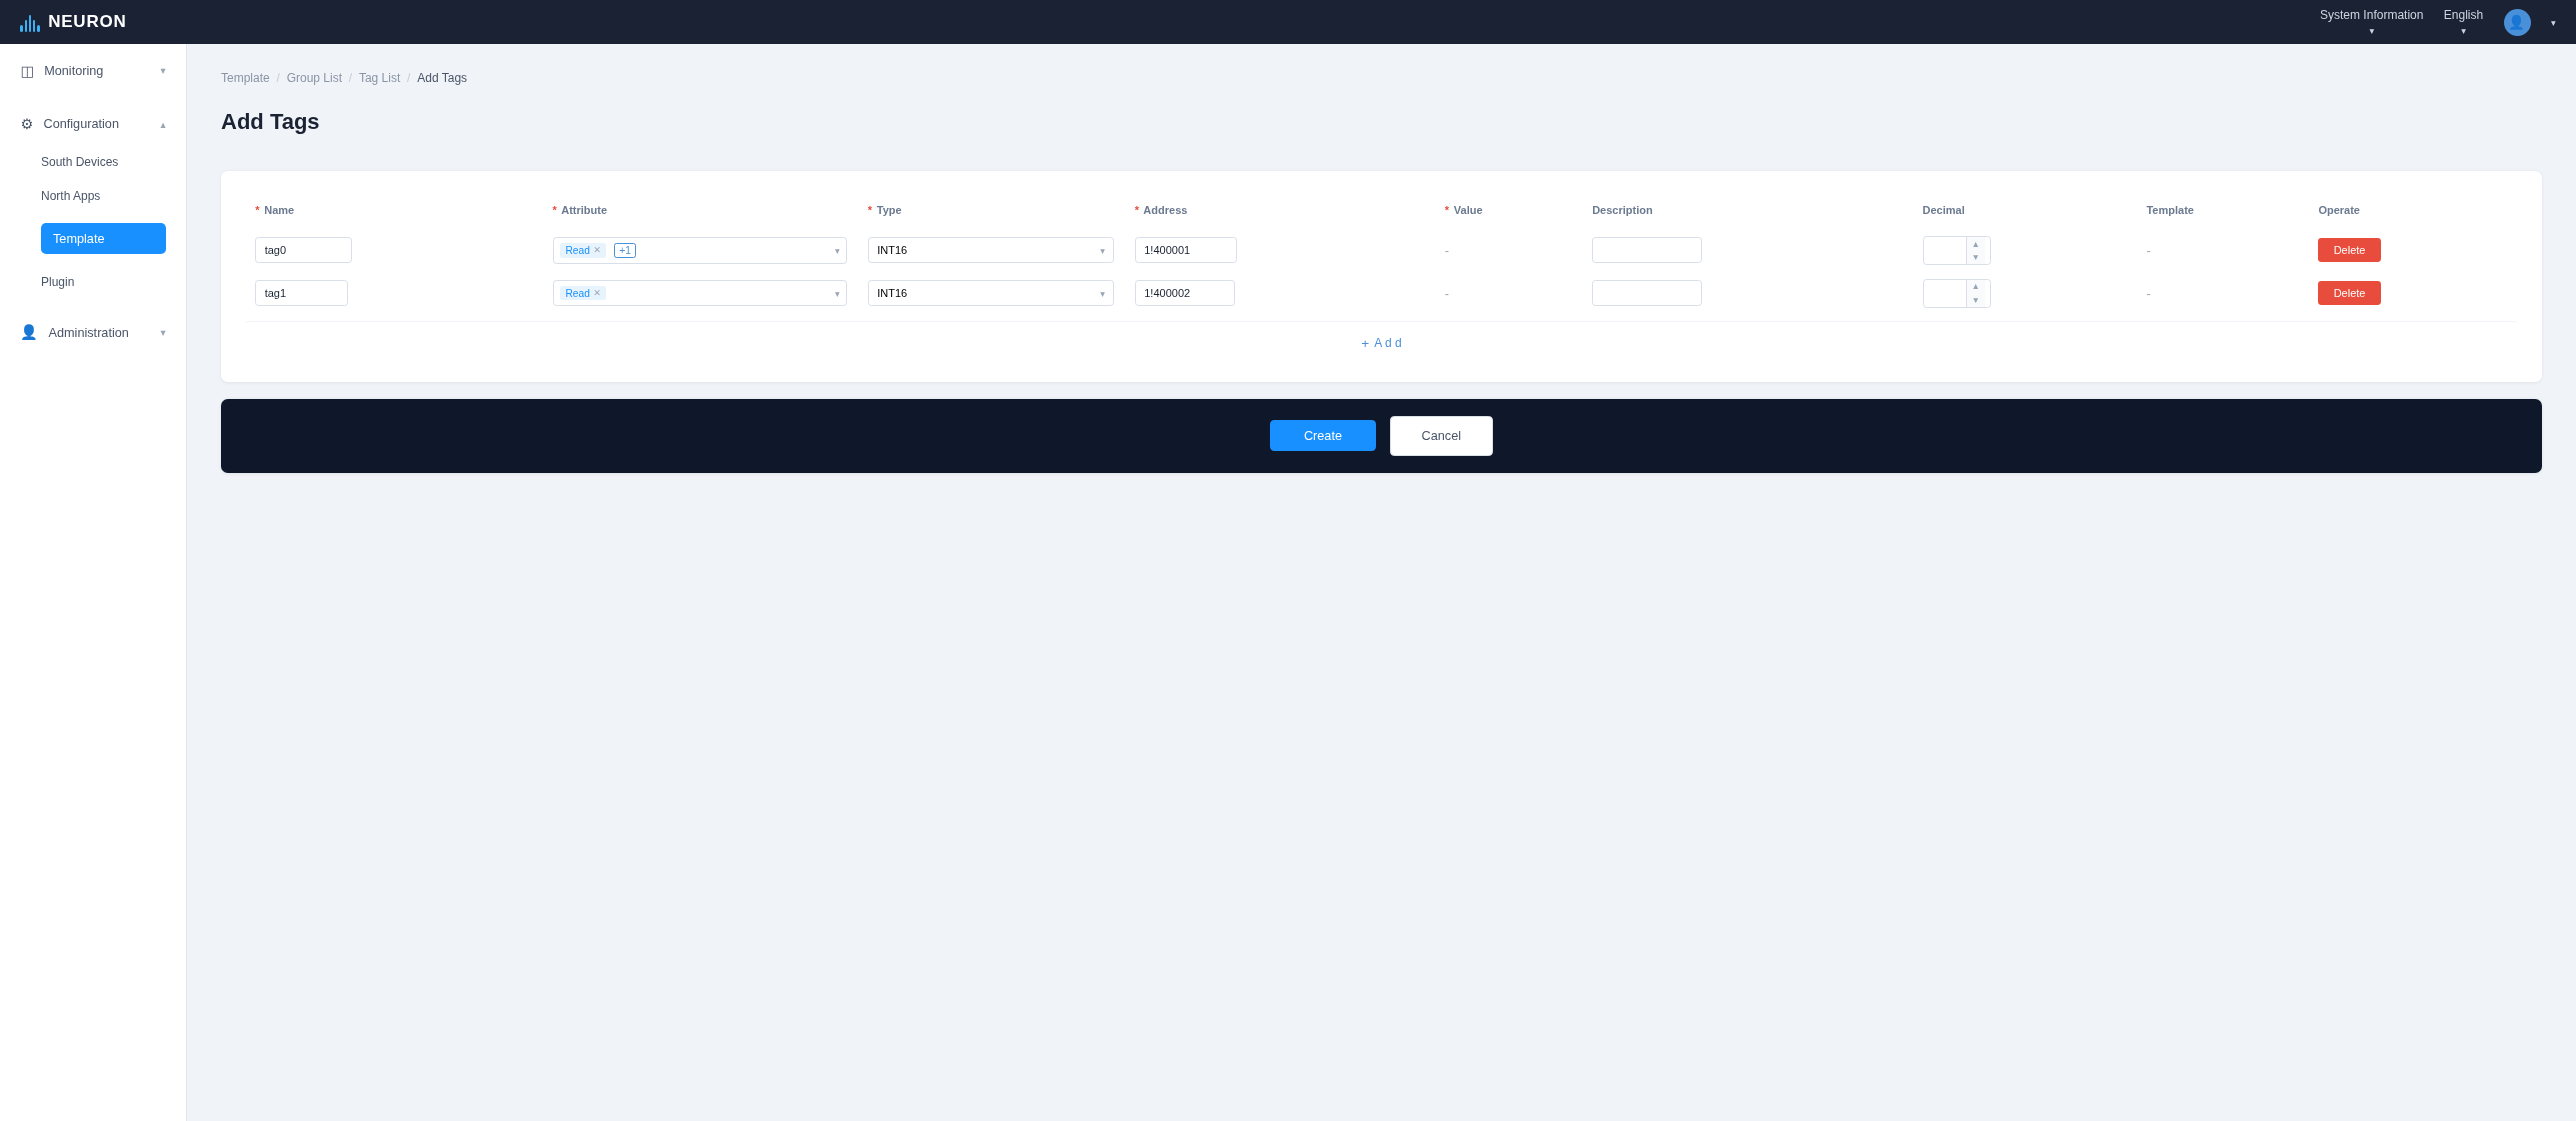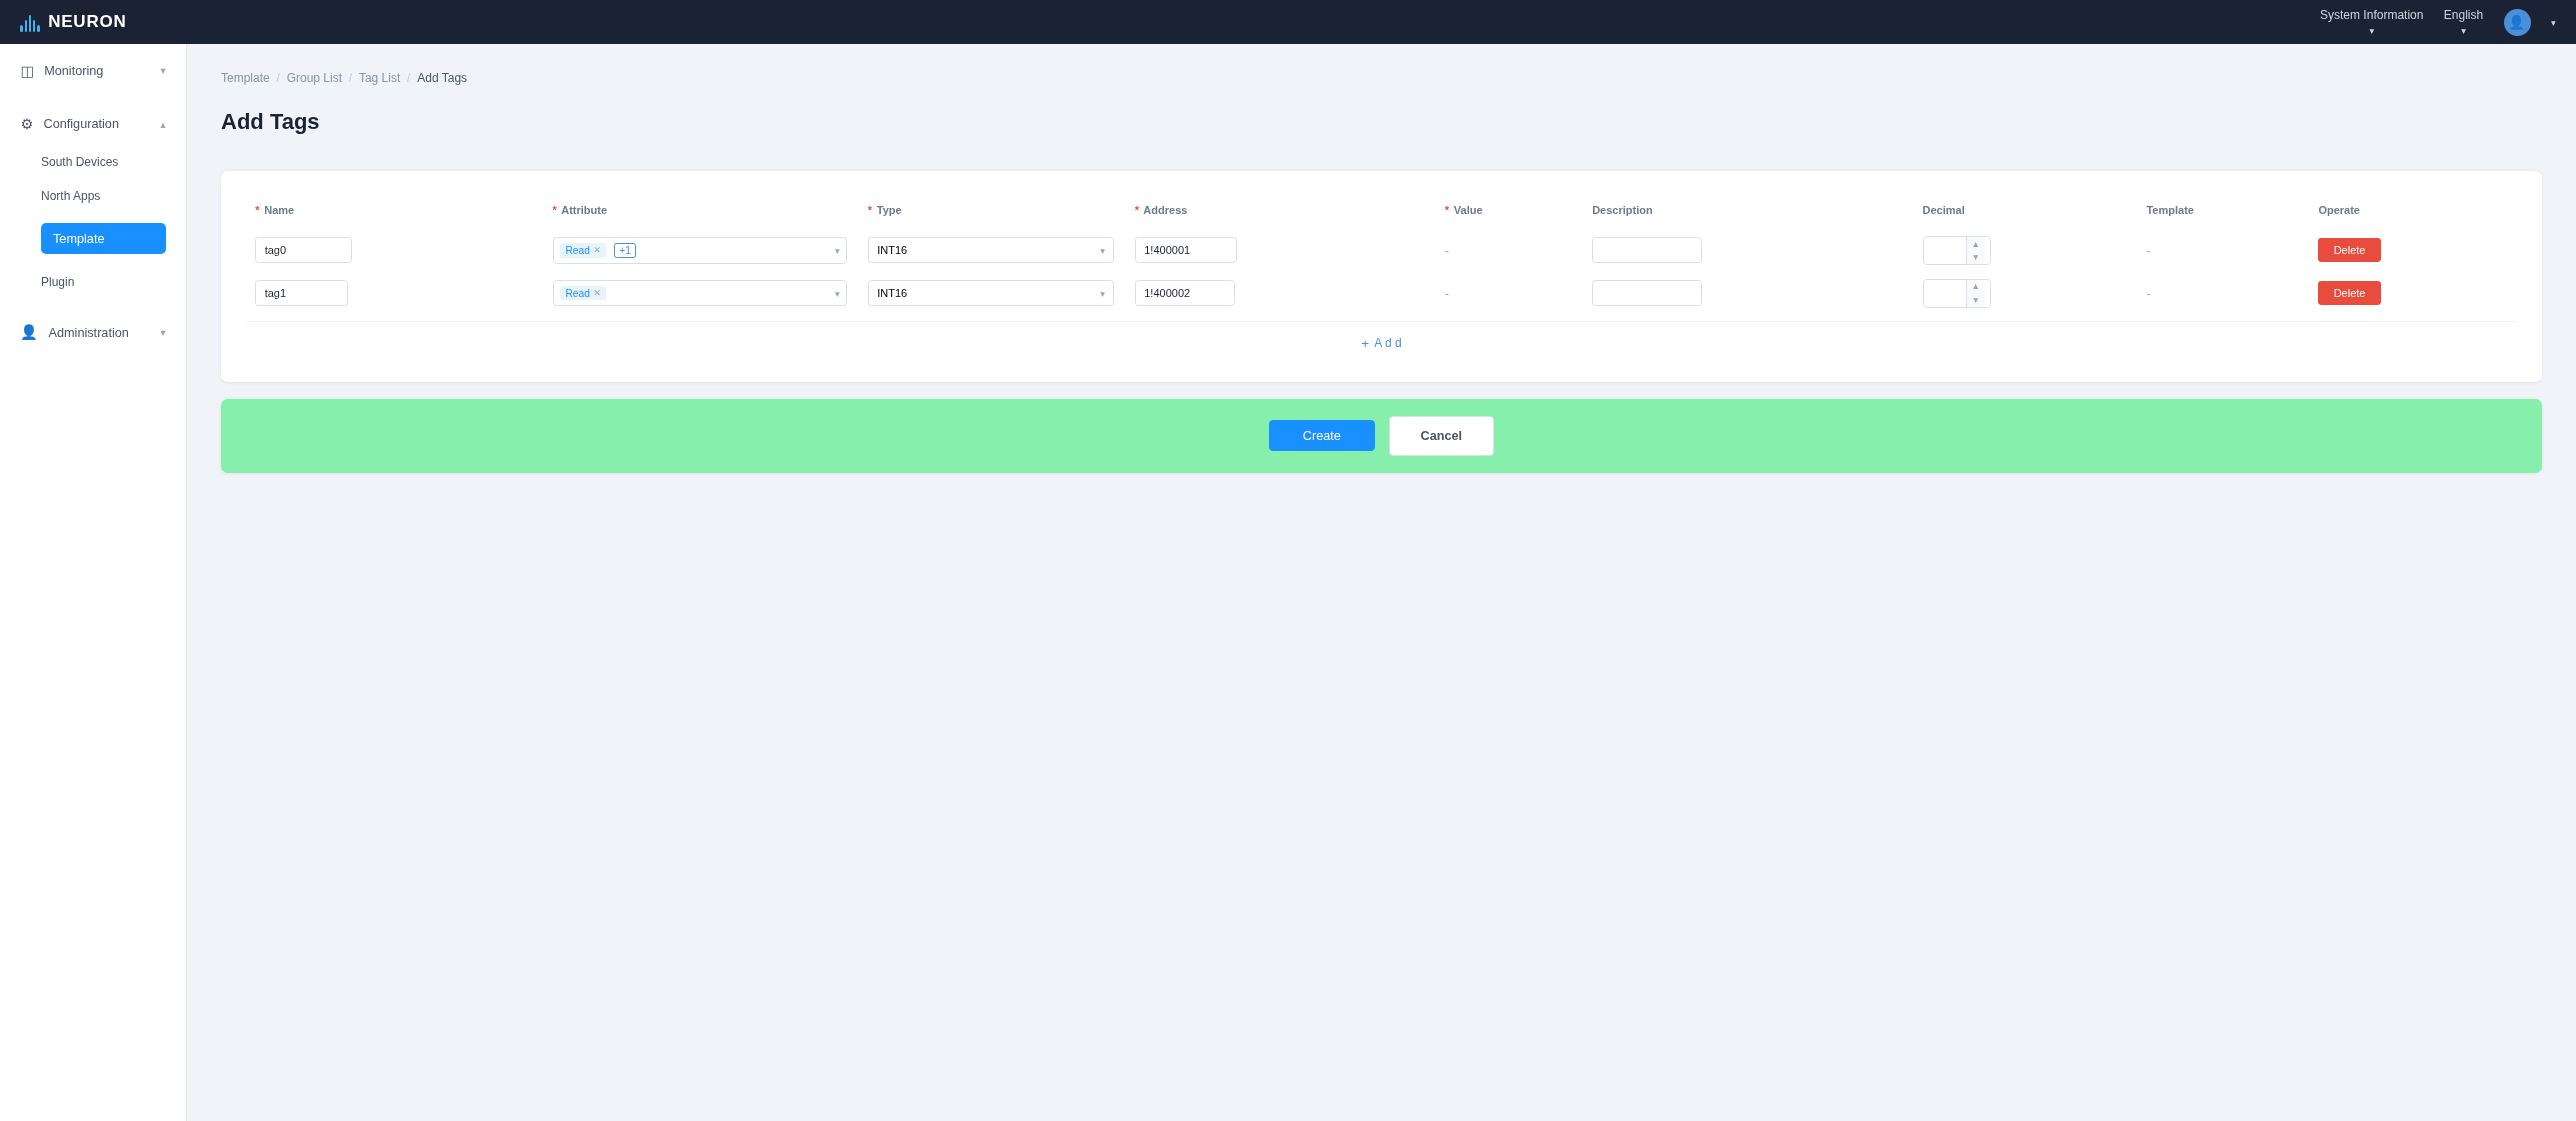--- a/index.html
+++ b/index.html
@@ -267,21 +267,21 @@
       border: none;
       border-radius: 3.4px;
       padding: 6px 15.3px;
       font-size: 11px;
       cursor: pointer;
       white-space: nowrap;
     }
 
     
     .actions-card {
-      background: #86efac;
+      background: #0f172a;
       border-radius: 6.8px;
       box-shadow: 0 0.8px 3.4px rgba(0,0,0,0.07);
       padding: 17px 24px;
       display: flex;
       align-items: center;
       justify-content: center;
       gap: 13.6px;
     }
     .btn-create {
       background: #1890ff;
@@ -294,21 +294,20 @@
       font-weight: 500;
     }
     .btn-cancel {
       background: #fff;
       color: #4a5568;
       border: 0.8px solid #d9dfe8;
       border-radius: 4.2px;
       padding: 12px 31px;
       font-size: 12.7px;
       cursor: pointer;
-      font-weight: bold;
     }
 
     
     .logo-bars {
       display: flex; align-items: flex-end; gap: 1.7px; height: 17px;
     }
     .logo-bar {
       width: 2.5px; border-radius: 1.7px; background: #3bb0f4;
     }
   </style>

